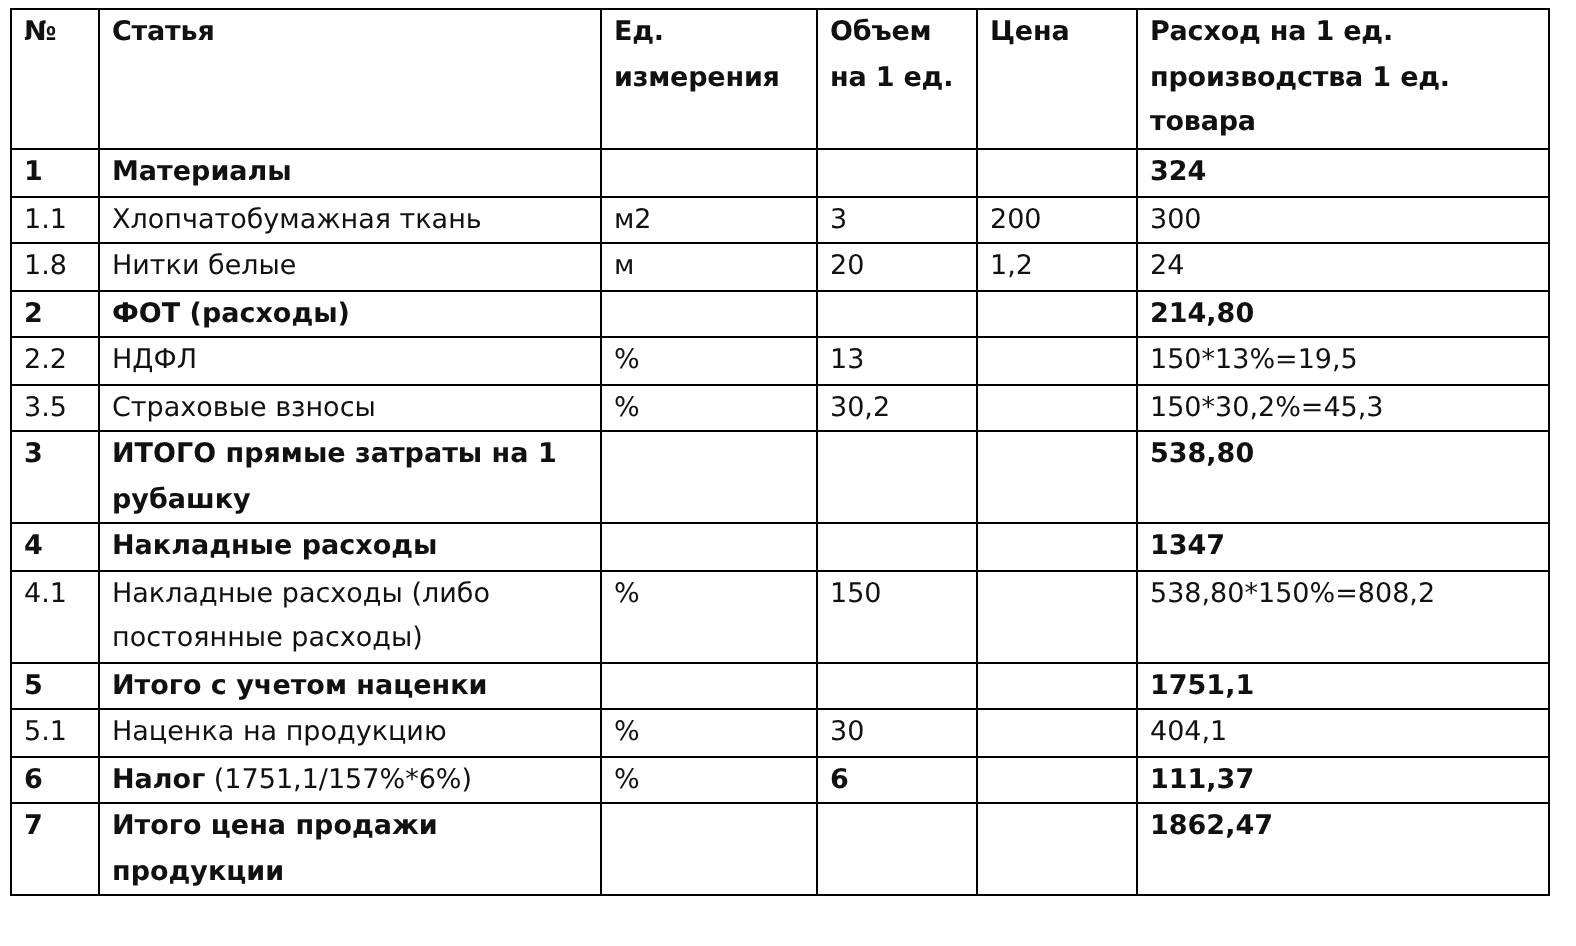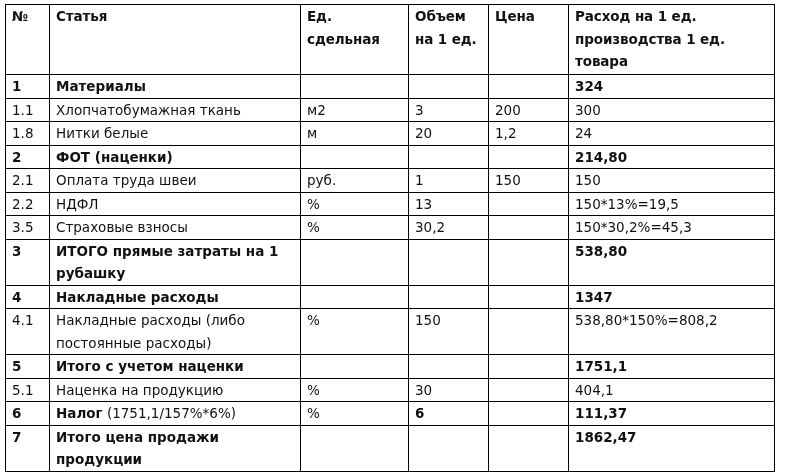--- a/index.html
+++ b/index.html
@@ -44,21 +44,21 @@
         <col class="c1">
         <col class="c2">
         <col class="c3">
         <col class="c4">
         <col class="c5">
   </colgroup>
   <thead>
     <tr class="hdr">
       <th>№</th>
       <th>Статья</th>
-      <th>Ед. сдельная</th>
+      <th>Ед. измерения</th>
       <th>Объем на 1 ед.</th>
       <th>Цена</th>
       <th>Расход на 1 ед. производства 1 ед. товара</th>
     </tr>
   </thead>
   <tbody>
 
     <tr class="r1">
       <td class="b">1</td>
       <td class="b">Материалы</td>
@@ -81,35 +81,27 @@
       <td>1.8</td>
       <td>Нитки белые</td>
       <td>м</td>
       <td>20</td>
       <td>1,2</td>
       <td>24</td>
     </tr>
 
     <tr class="r1">
       <td class="b">2</td>
-      <td class="b">ФОТ (наценки)</td>
+      <td class="b">ФОТ (расходы)</td>
       <td></td>
       <td></td>
       <td></td>
       <td class="b">214,80</td>
     </tr>
 
-    <tr class="r1">
-      <td>2.1</td>
-      <td>Оплата труда швеи</td>
-      <td>руб.</td>
-      <td>1</td>
-      <td>150</td>
-      <td>150</td>
-    </tr>
 
     <tr class="r1">
       <td>2.2</td>
       <td>НДФЛ</td>
       <td>%</td>
       <td>13</td>
       <td></td>
       <td>150*13%=19,5</td>
     </tr>
 

